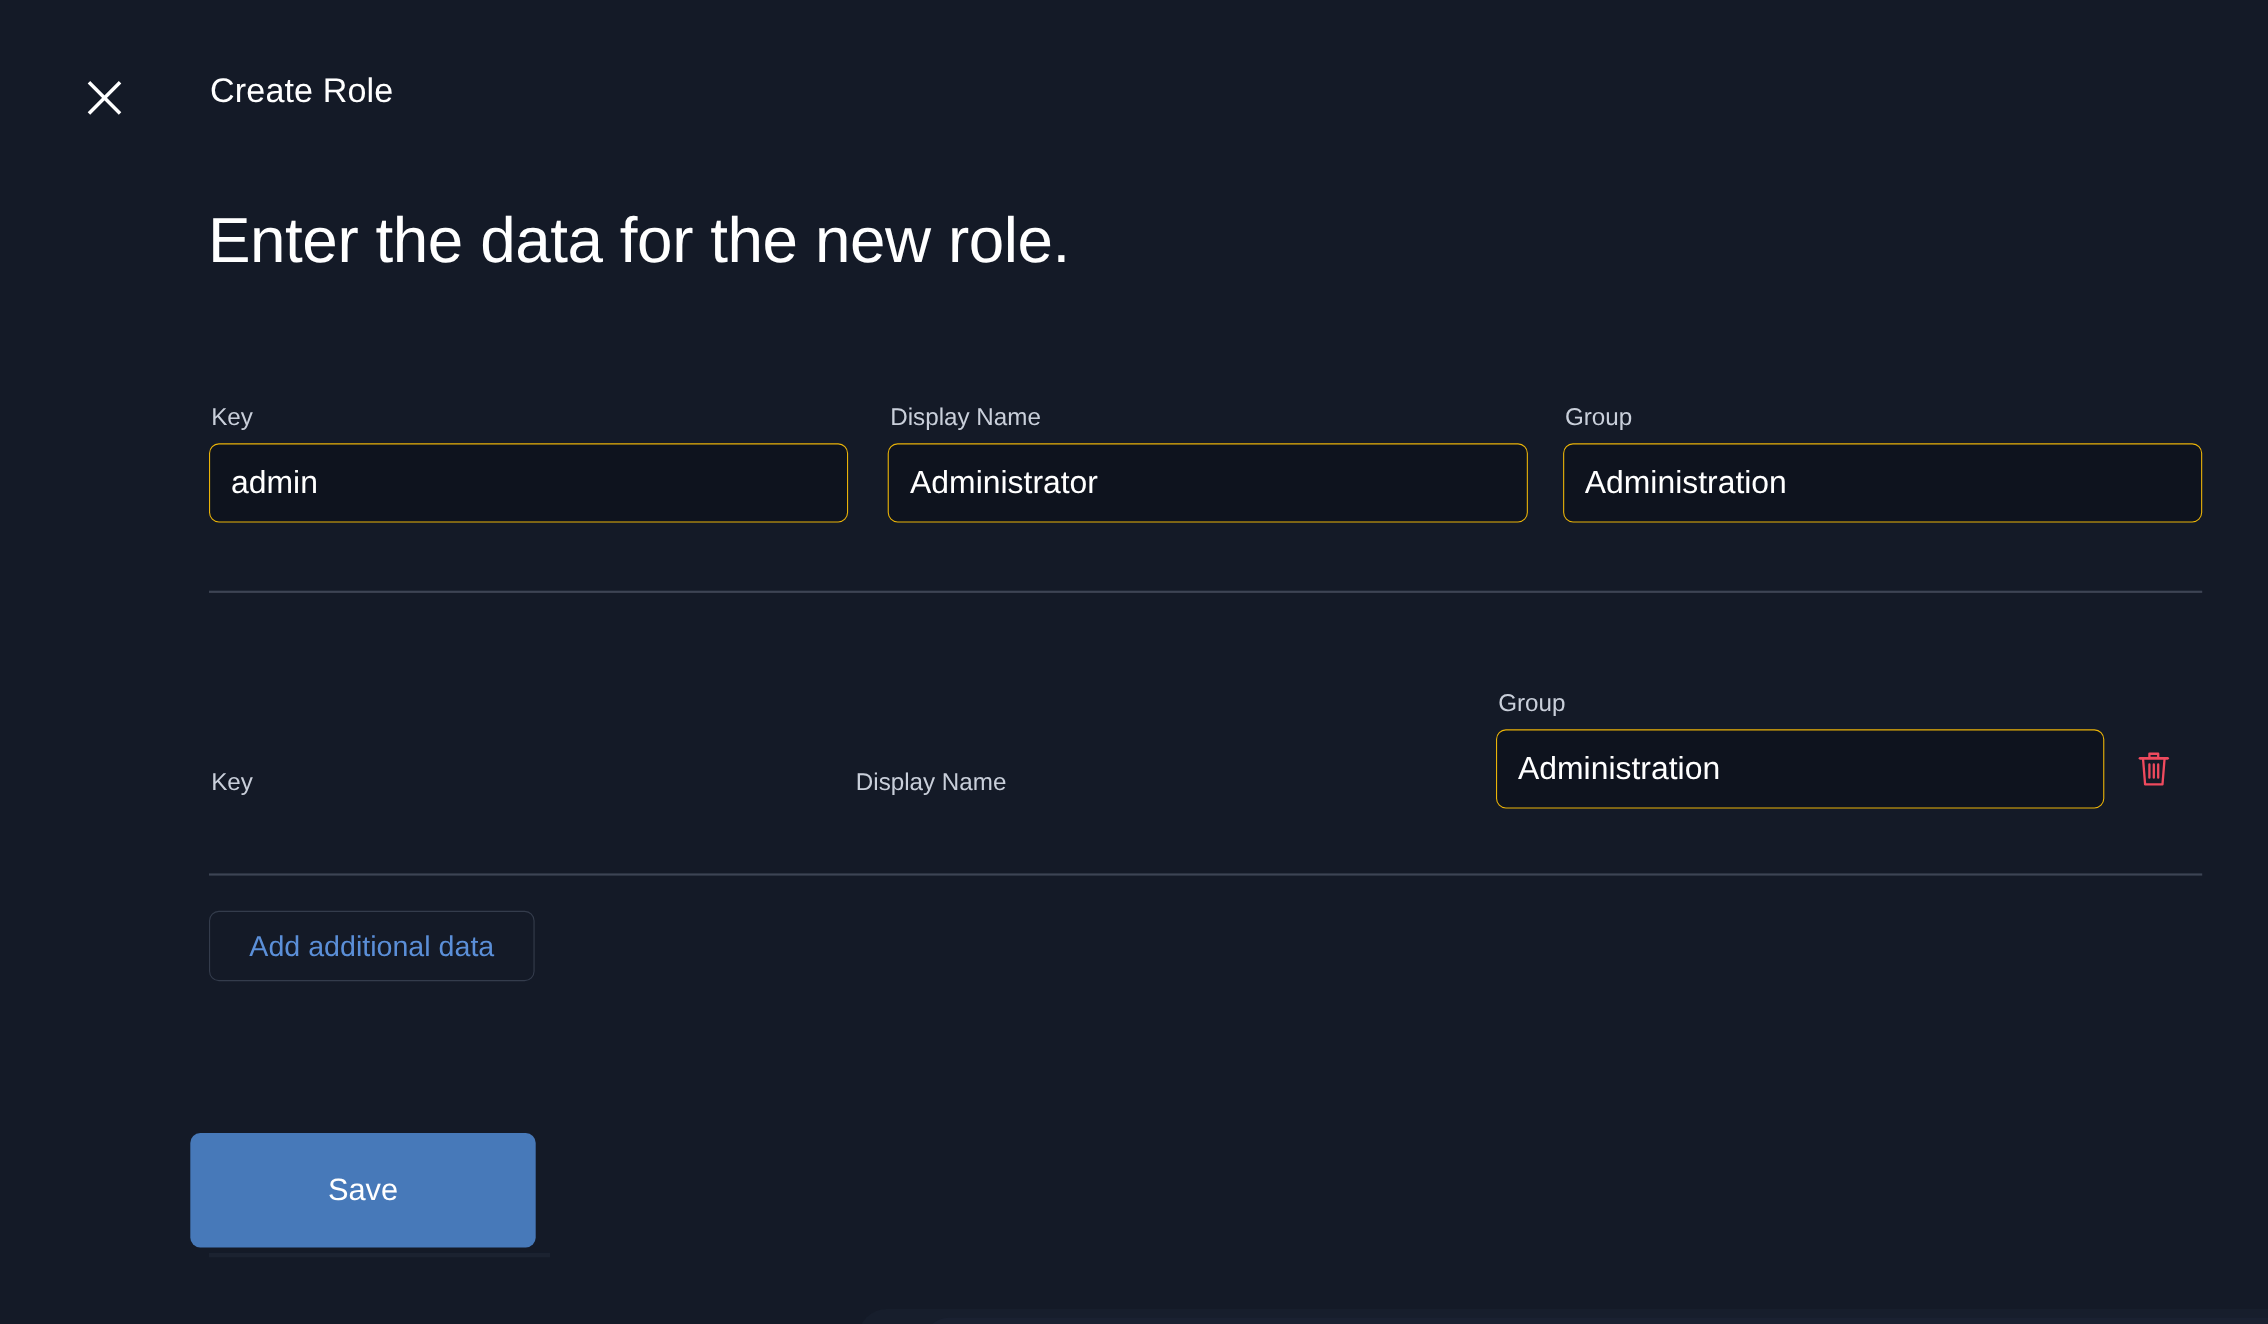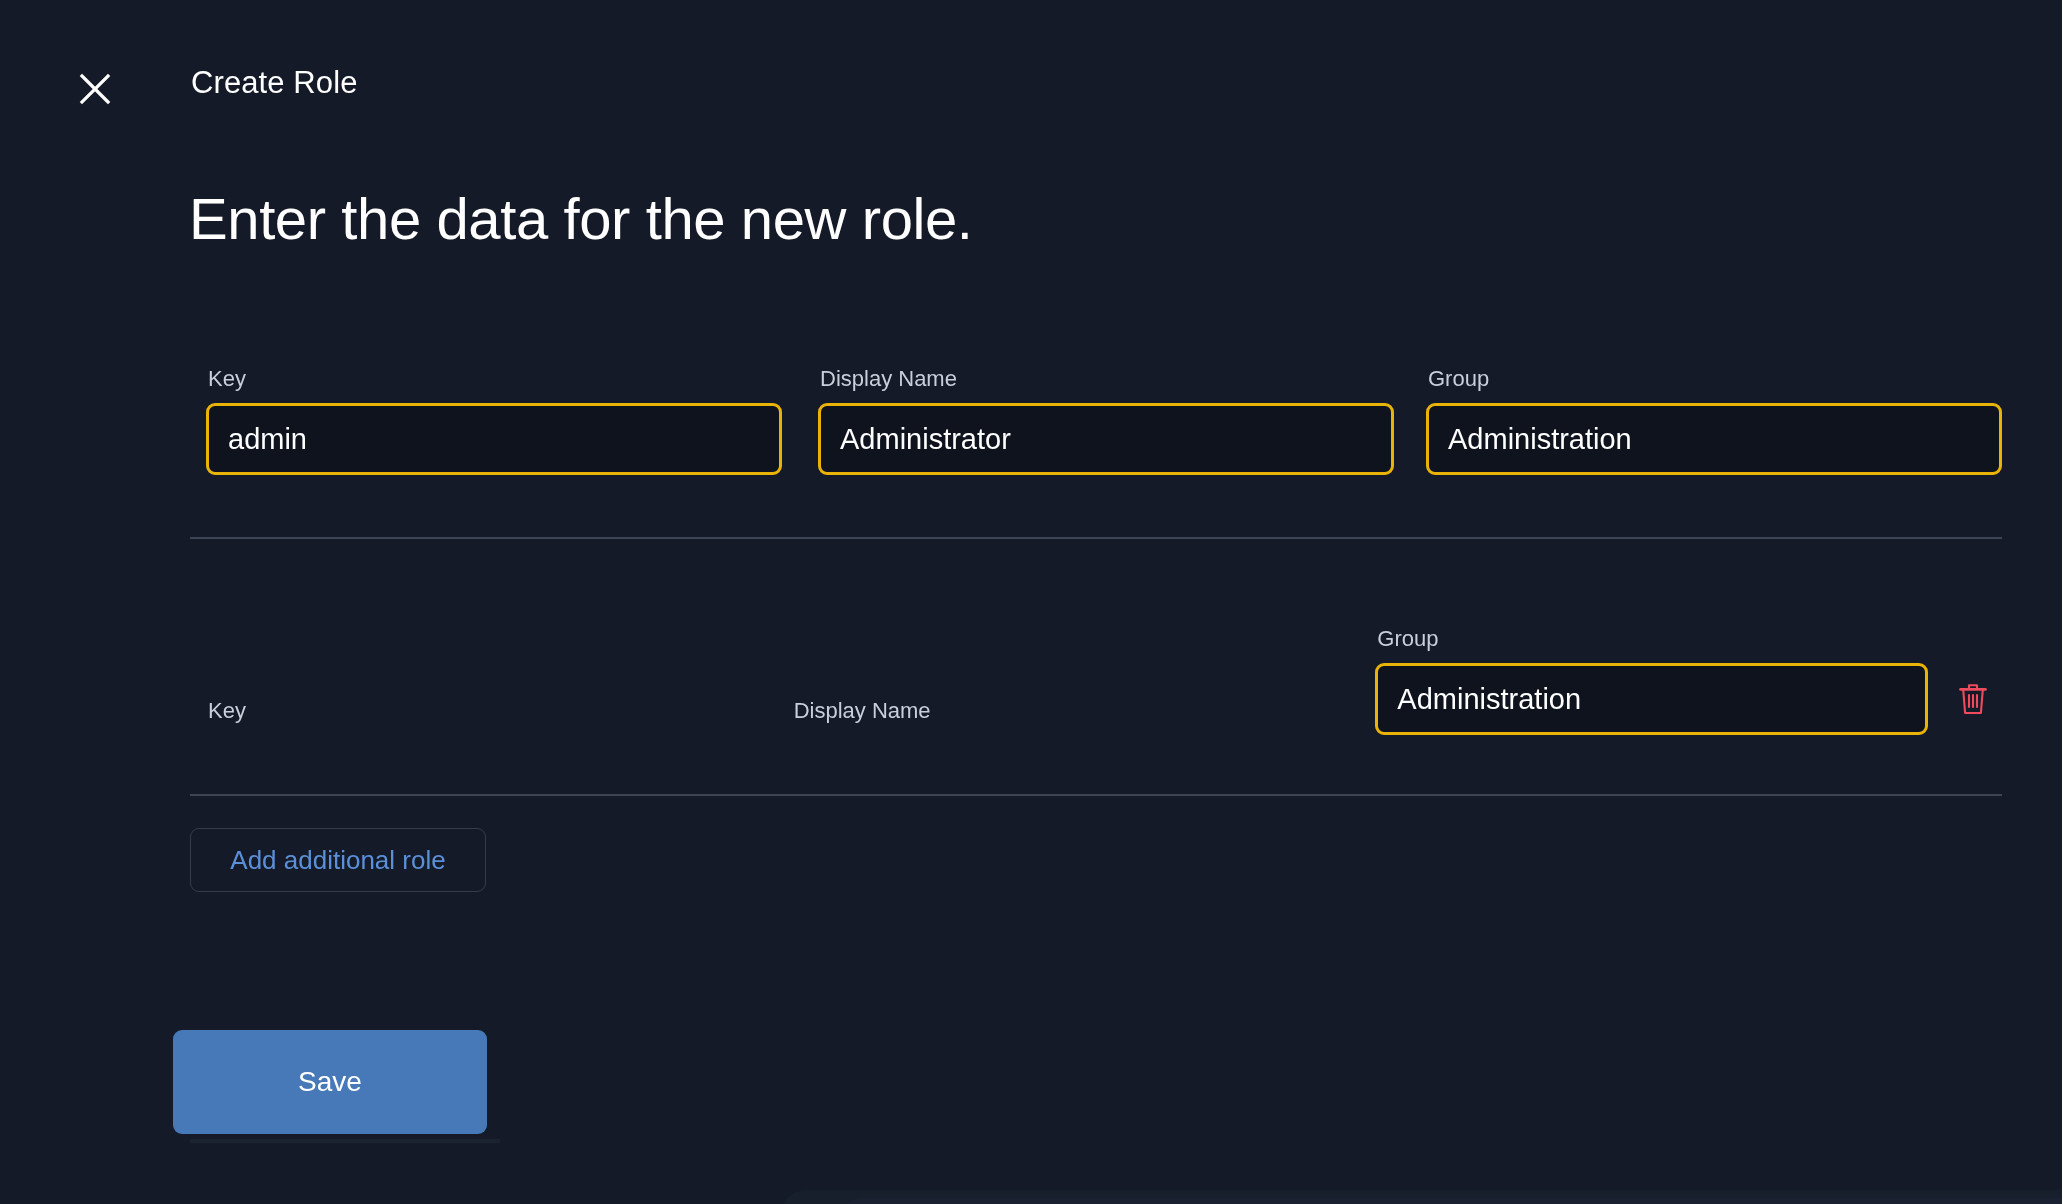--- a/index.html
+++ b/index.html
@@ -104,35 +104,34 @@
     display: flex;
     align-items: flex-end;
   }
 
   .row-1 { top: 368px; width: 1812px; }
   .row-2 { top: 628px; width: 1812px; }
 
   .field {
     display: flex;
     flex-direction: column;
-    margin-left: 16px;
   }
 
   .field-label {
     font-size: 22px;
     color: #c9cfda;
     line-height: 1;
     margin-bottom: 13px;
     padding-left: 2px;
   }
 
   .field-input {
     height: 72px;
     background: #0e131e;
-    border: 3px solid #eab308;
+    border: 1px solid #eab308;
     border-radius: 9px;
     color: #ffffff;
     font-family: "Liberation Sans", sans-serif;
     font-size: 29px;
     padding: 0 19px;
     outline: none;
   }
   .field-input::placeholder { color: #6e7686; }
 
   
@@ -259,21 +258,21 @@
         <path d="M5.2 7.6 L7.1 31 H22.9 L24.8 7.6" stroke="#ef4a5e" stroke-width="2.1" stroke-linejoin="round"></path>
         <path d="M11 13 V25 M15 13 V25 M19 13 V25" stroke="#ef4a5e" stroke-width="2.1" stroke-linecap="round"></path>
       </svg>
     </span>
   </button>
 </div>
 
 <div class="divider divider-2"></div>
 
 <button class="add-role-btn">
-  <span>Add additional role</span>
+  <span>Add additional data</span>
 </button>
 
 <button class="save-btn">
   <span>Save</span>
 </button>
 
 <div class="top-ghost"></div>
 <div class="bottom-ghost"></div>
 <div class="bottom-ghost2"></div>
 

